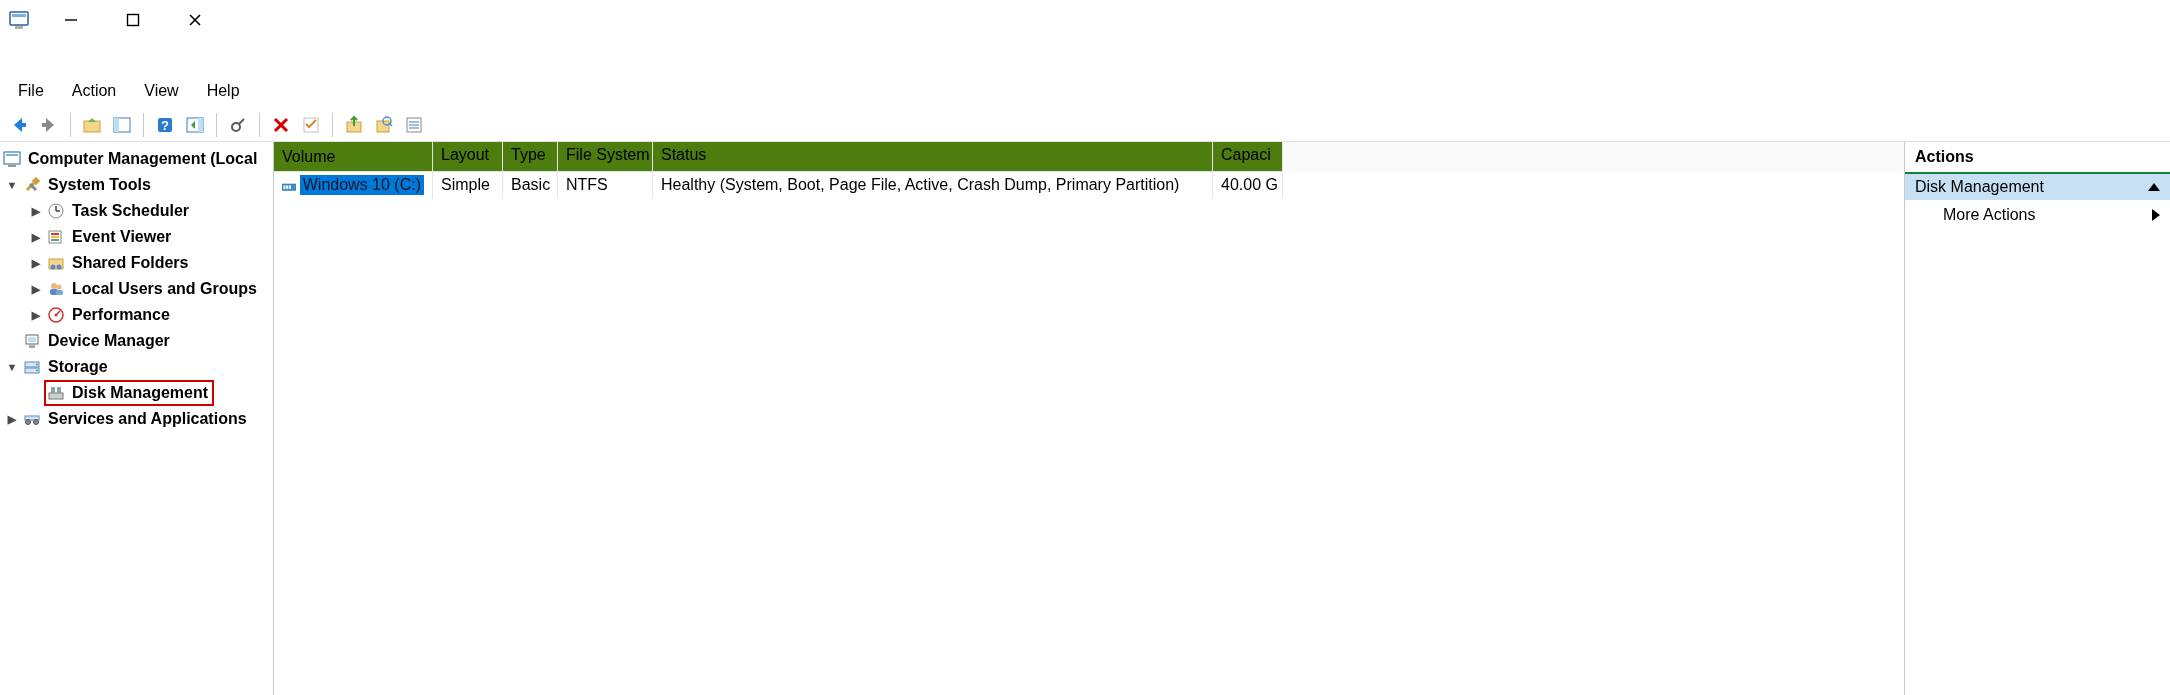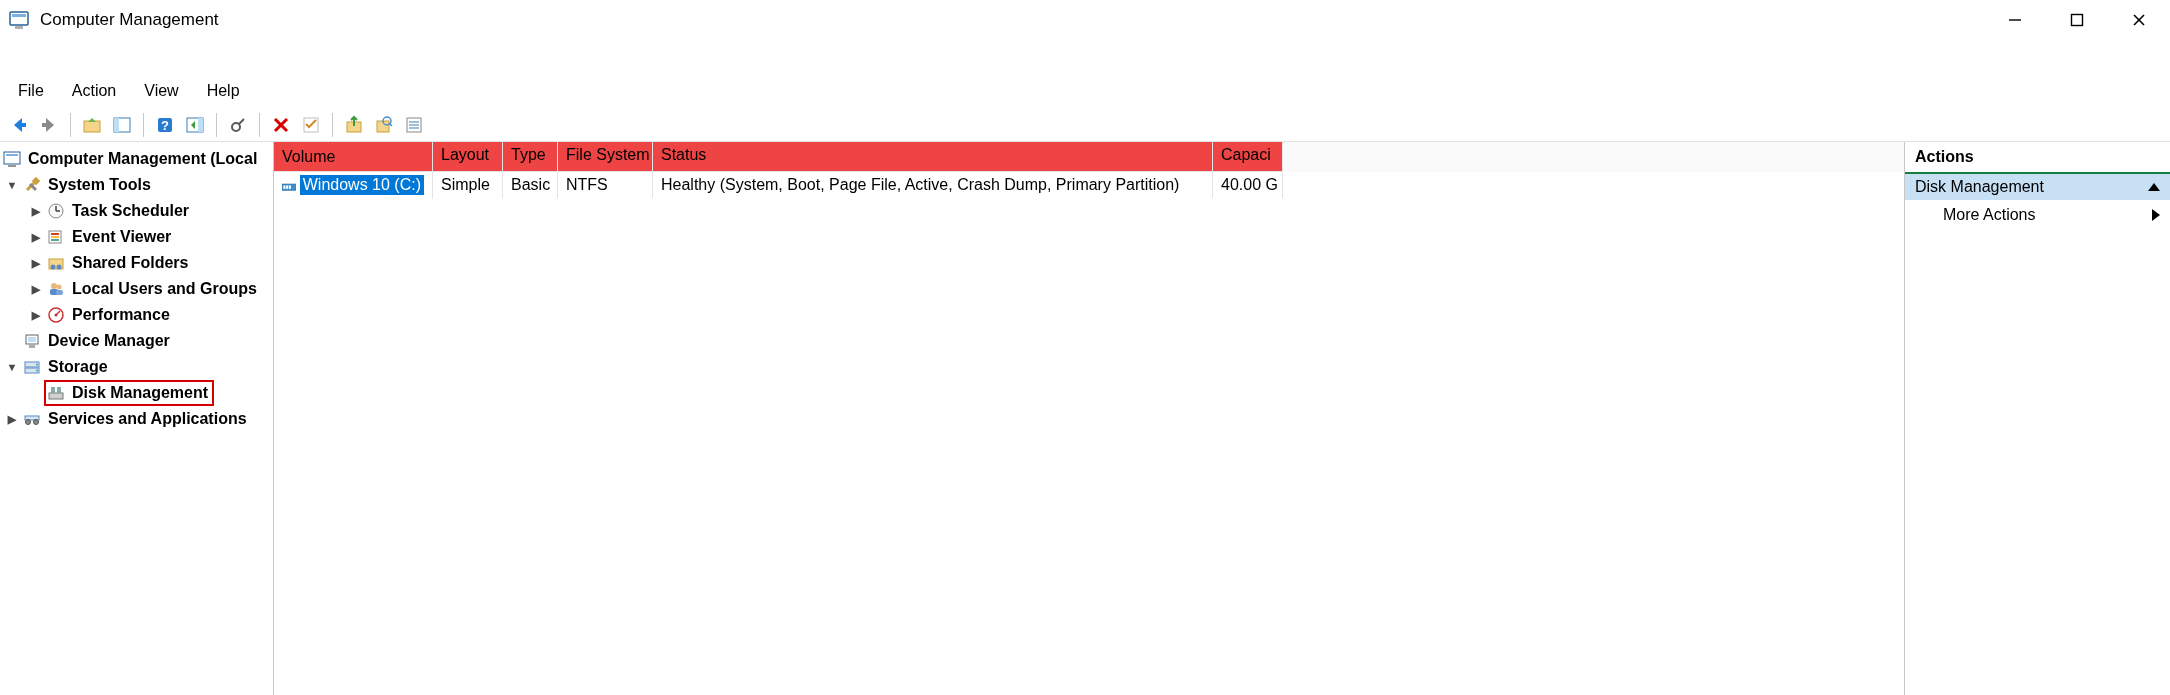--- a/index.html
+++ b/index.html
@@ -21,24 +21,24 @@
   .tree-row { display: flex; align-items: center; height: 26px; padding-left: 4px; white-space: nowrap; }
   .tv-toggle { width: 16px; height: 16px; display: flex; align-items: center; justify-content: center; font-size: 11px; color: #4a4a4a; margin-right: 2px; }
   .tv-toggle.blank { visibility: hidden; }
   .tv-icon { width: 20px; height: 20px; margin-right: 6px; display: flex; align-items: center; justify-content: center; }
   .tv-icon svg { width: 18px; height: 18px; }
   .tv-label { font-size: 16px; }
   .highlighted { border: 2px solid #d40000; padding: 0 4px 0 0; }
   .center-pane { flex: 1; border-right: 1px solid #c8c8c8; overflow: hidden; }
   .grid-header { display: flex; background: #fafafa; height: 30px; }
   .gh-cell, .gd-cell { border-right: 1px solid #e4e4e4; padding: 4px 8px; font-size: 16px; overflow: hidden; text-overflow: clip; white-space: nowrap; }
-  .gh-cell { border-bottom: 1px solid #e4e4e4; background: #ef4444; }
+  .gh-cell { border-bottom: 1px solid #e4e4e4; background: #4d7c0f; }
   .grid-data { display: flex; height: 26px; align-items: center; }
   .vol-icon { width: 20px; height: 14px; margin-right: 4px; display: inline-block; vertical-align: middle; }
-  .sel { background: #0078d7; color: #ffffff; }
+  .sel { background: #0078d7; color: #0f172a; }
   .col-volume { width: 159px; display:flex; align-items:center; }
   .col-layout { width: 70px; }
   .col-type { width: 55px; }
   .col-fs { width: 95px; }
   .col-status { width: 560px; }
   .col-cap { width: 70px; }
   .actions-pane { width: 265px; }
   .actions-head { background: #fff; font-weight: 600; font-size: 16px; padding: 6px 10px; border-bottom: 2px solid #15803d; }
   .actions-sec-hd { background: #c7e0f4; padding: 4px 10px; display: flex; align-items: center; justify-content: space-between; font-size: 16px; }
   .actions-item { padding: 6px 10px 6px 38px; display: flex; align-items: center; justify-content: space-between; font-size: 16px; }
@@ -49,21 +49,20 @@
 <body>
 
 <div class="titlebar">
   <span class="titlebar-icon">
     <svg viewBox="0 0 22 22">
         <rect x="2" y="3" width="18" height="13" rx="1" fill="#fff" stroke="#2a6099" stroke-width="1.5"></rect>
         <rect x="4" y="5" width="14" height="3" fill="#7bb1e0"></rect>
         <rect x="7" y="17" width="8" height="3" fill="#b0b0b0"></rect>
       </svg>
   </span>
-  <span class="titlebar-title">Computer Management</span>
   <div class="win-btns">
     <div class="win-btn">
         <svg viewBox="0 0 14 14">
           <line x1="1" y1="7" x2="13" y2="7" stroke="#000" stroke-width="1.4"></line>
         </svg>
       </div>
     <div class="win-btn">
         <svg viewBox="0 0 14 14">
           <rect x="1.5" y="1.5" width="11" height="11" fill="none" stroke="#000" stroke-width="1.4"></rect>
         </svg>

